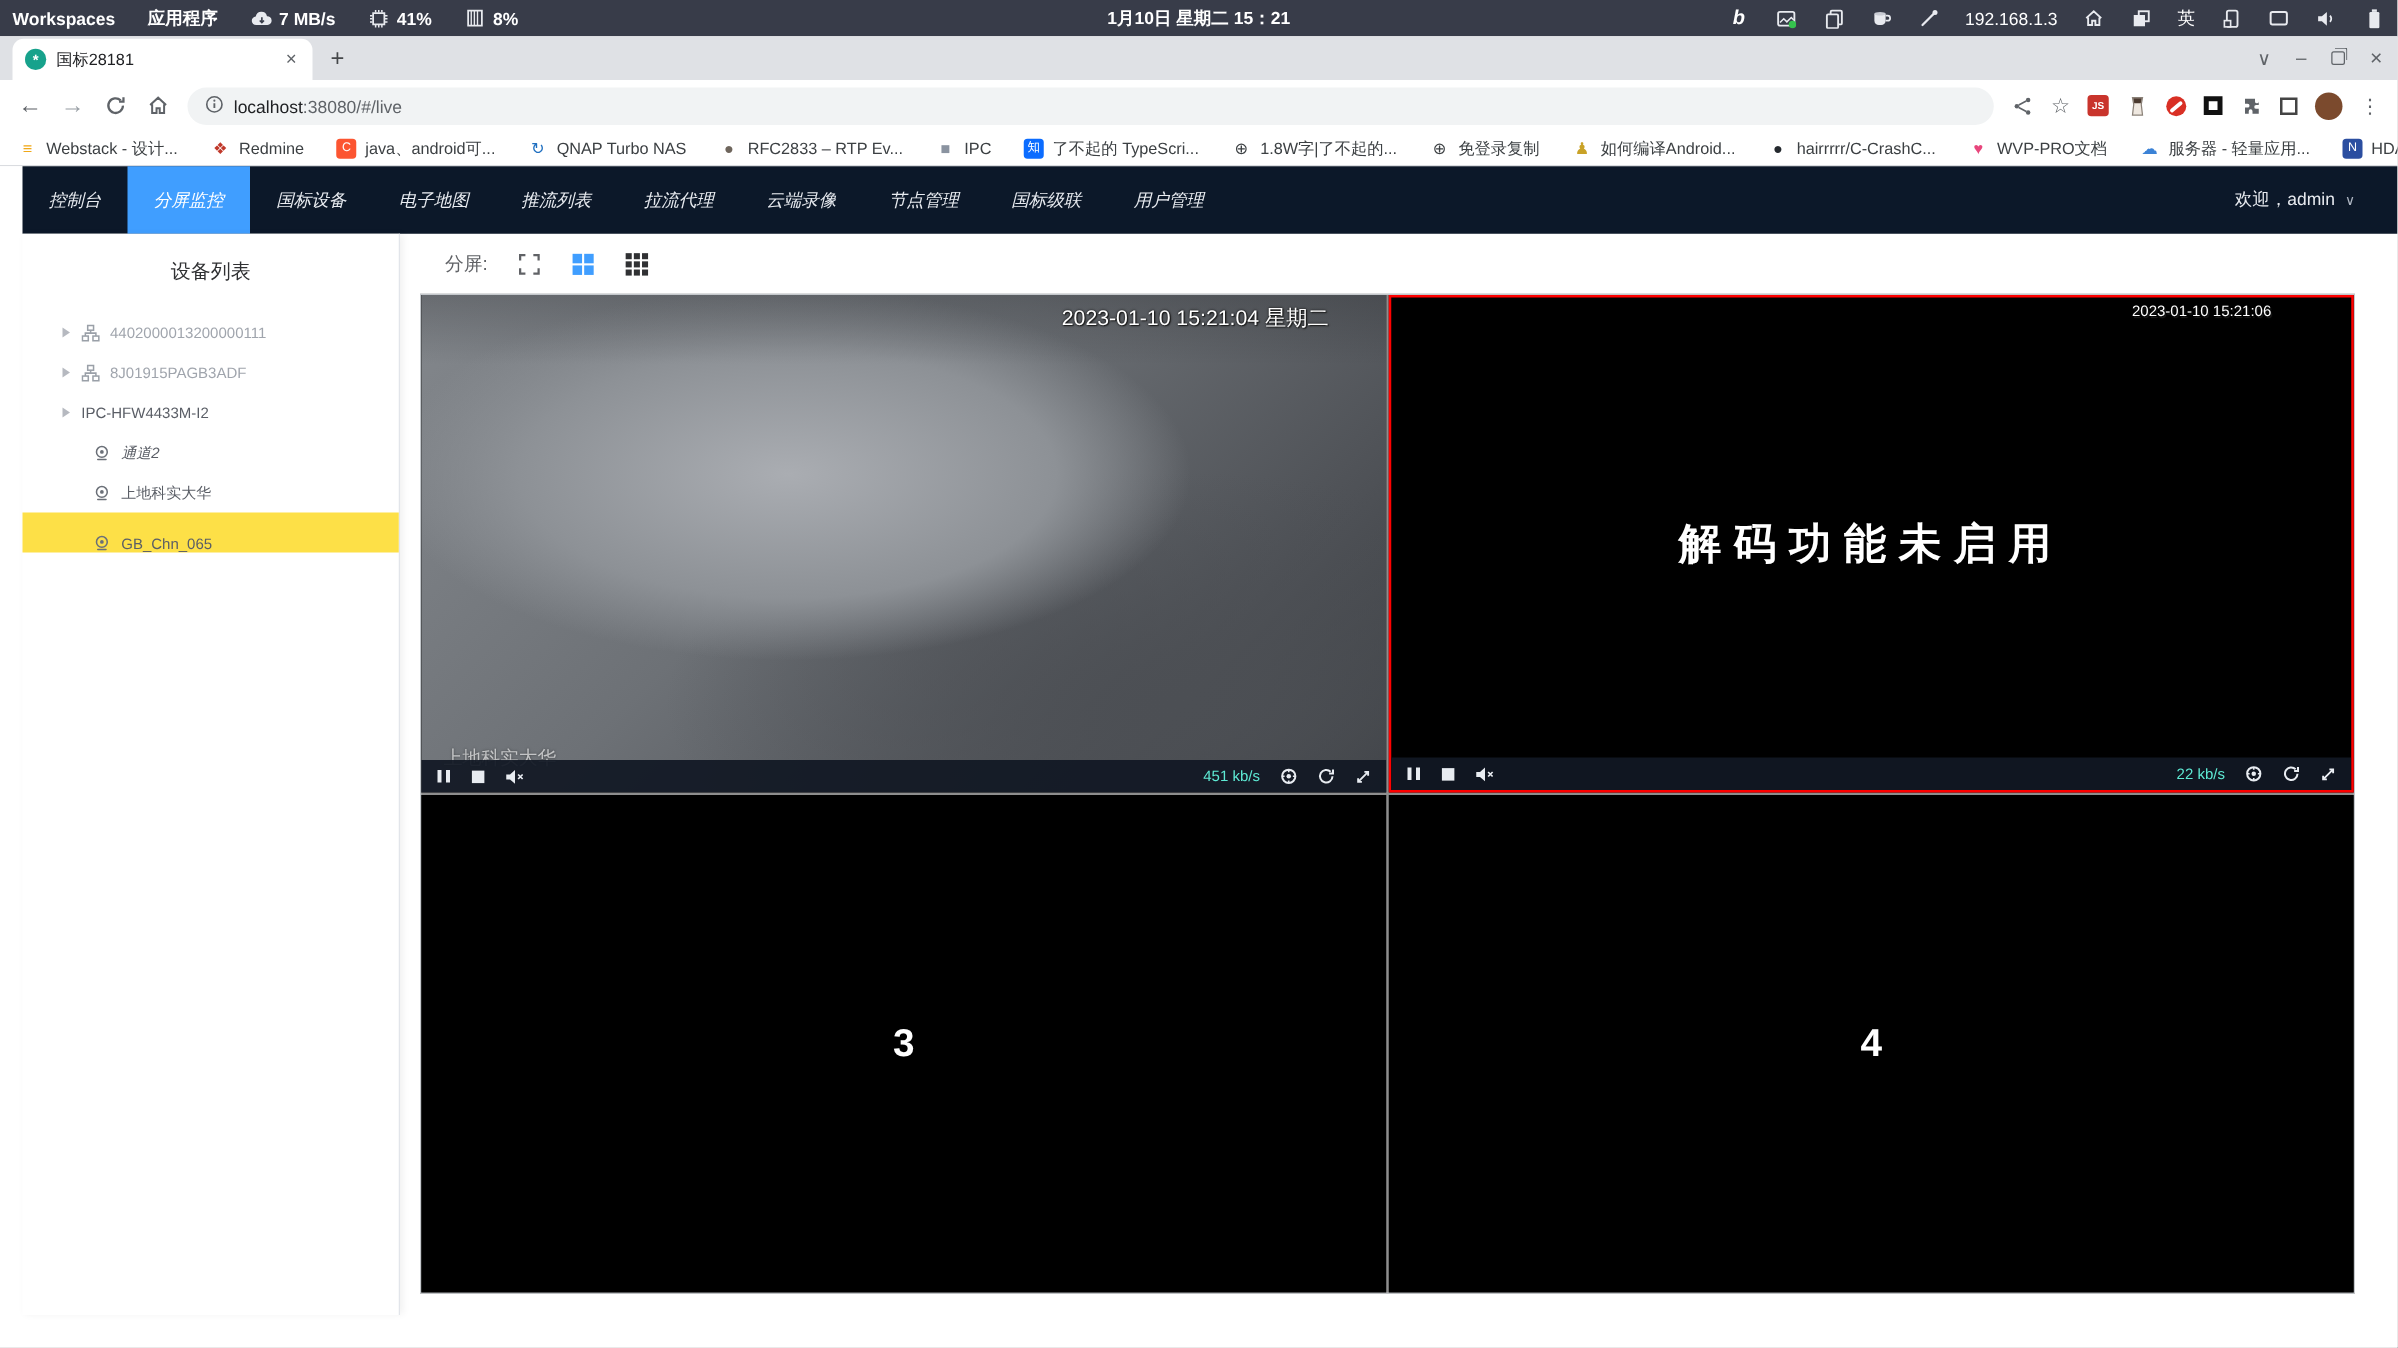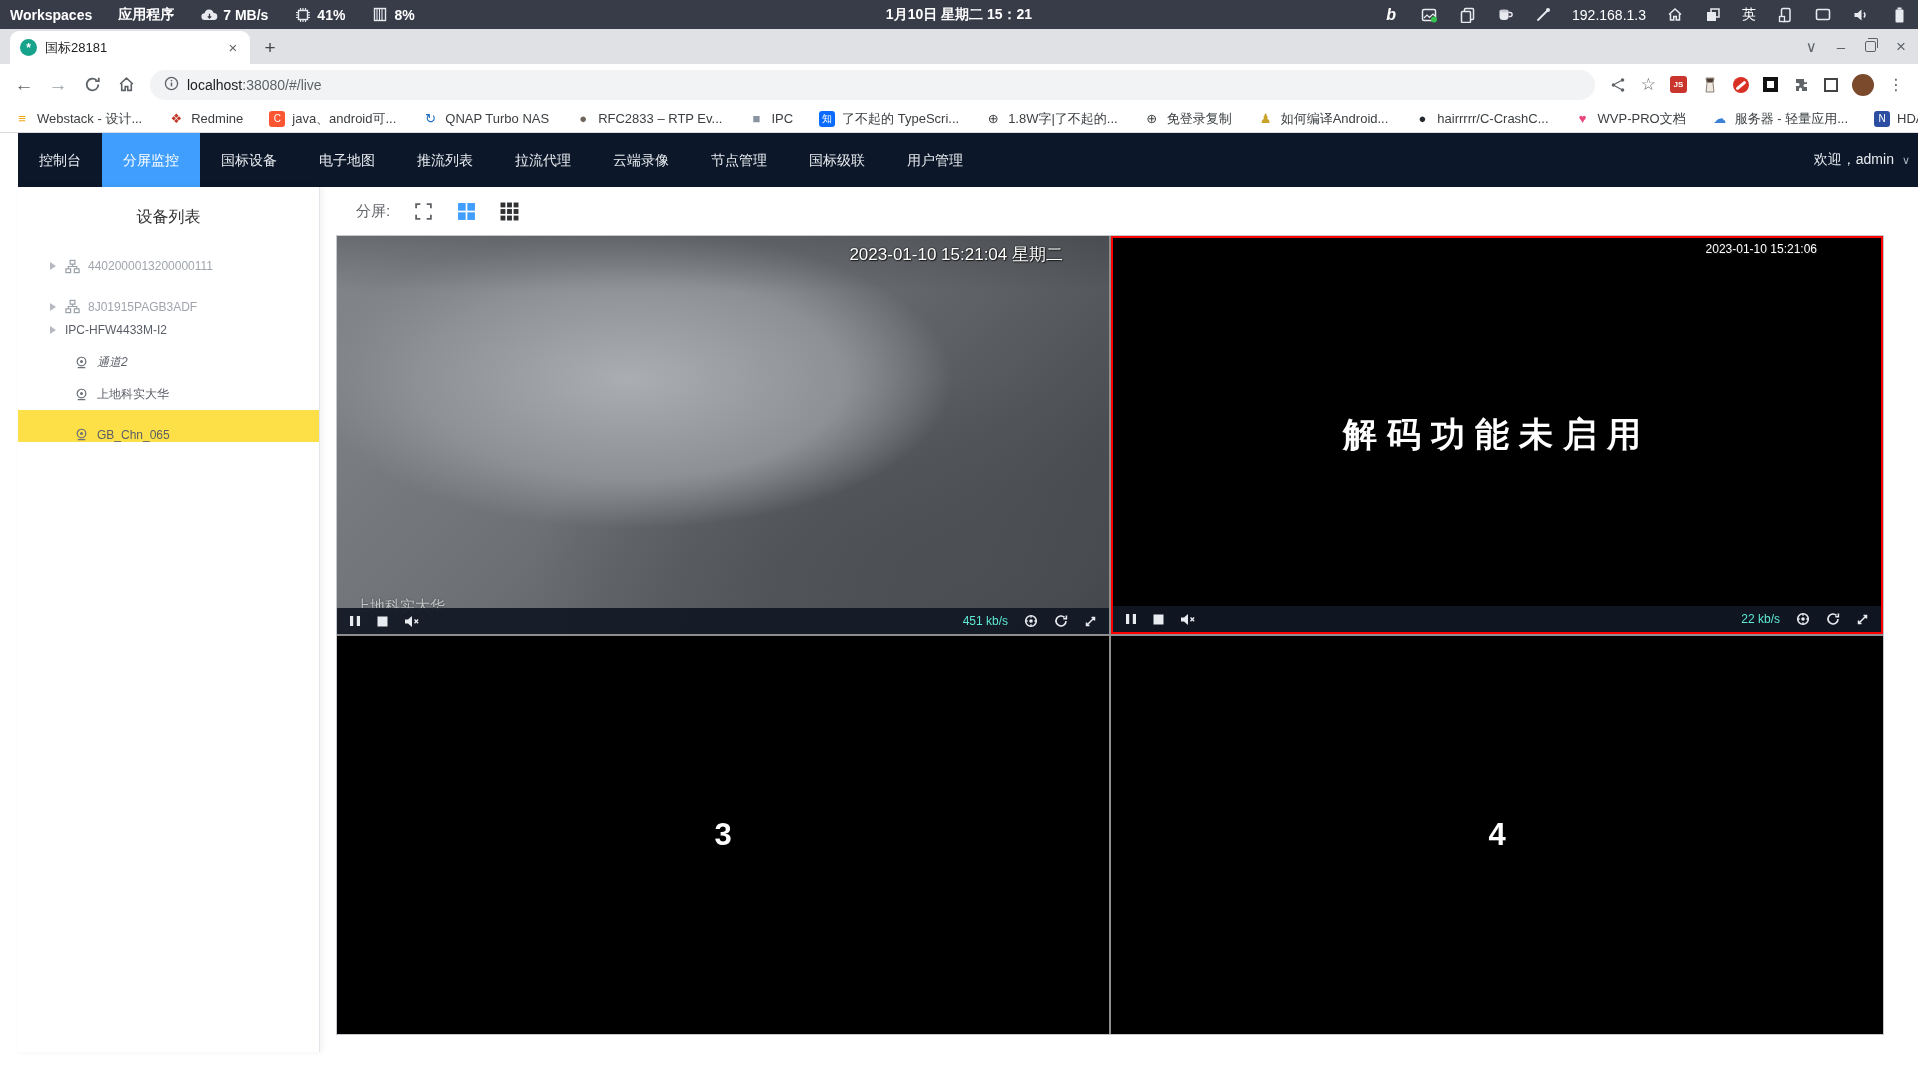--- a/index.html
+++ b/index.html
@@ -55,23 +55,23 @@
 
   .bookmarks { height:28px; background:#fff; border-bottom:1px solid #dadce0; display:flex; align-items:center;
     padding:0 14px; gap:26px; font-size:13px; color:#3c4043; }
   .bm { display:flex; align-items:center; gap:7px; white-space:nowrap; }
   .bm-ico { width:16px; height:16px; border-radius:3px; display:flex; align-items:center; justify-content:center;
     font-size:13px; line-height:1; }
 
   
   .page { height:945px; background:#fff; }
   .navbar { height:54px; margin-left:18px; background:#0c1829; display:flex; align-items:center; color:#e8ebf0; font-size:14px; }
-  .nav-item { height:54px; line-height:54px; padding:0 21px; cursor:pointer; }
+  .nav-item { height:54px; line-height:54px; padding:0 21px; cursor:pointer;font-style:italic; }
   .nav-item.active { background:#409eff; color:#fff; }
-  .nav-welcome { margin-left:auto; padding-right:8px; display:flex; align-items:center; gap:8px; font-size:14px; }
+  .nav-welcome { margin-left:auto; padding-right:34px; display:flex; align-items:center; gap:8px; font-size:14px; }
   .caret { font-size:11px; color:#aeb6c2; }
 
   .content { display:flex; margin-left:18px; height:658px; }
   .sidebar { width:302px; background:#fff; border-right:1px solid #e2e5ea;
     box-shadow:2px 0 6px rgba(0,0,0,.06); height:865px; flex:0 0 auto; }
   .sidebar-title { text-align:center; font-size:16px; color:#303133; padding:20px 0 22px; }
   .tree-row { height:32px; display:flex; align-items:center; gap:5px; font-size:12px; color:#5a5e66; cursor:pointer; }
   .tree-row.offline .tree-label { color:#a0a5ad; }
   .tree-row.selected { background:#fde047;align-items:flex-end; }
   .tree-arrow { width:14px; height:14px; position:relative; flex:0 0 auto; }
@@ -376,21 +376,21 @@
                 <g fill="none" stroke="#9aa0a8" stroke-width="1.3">
                   <rect x="5.5" y="1.5" width="5" height="4"></rect>
                   <rect x="1" y="10.5" width="5" height="4"></rect>
                   <rect x="10" y="10.5" width="5" height="4"></rect>
                   <path d="M8 5.5V8M3.5 10.5V8h9v2.5"></path>
                 </g>
               </svg>
             </span>
     <span class="tree-label">4402000013200000111</span>
   </div>
-          <div class="tree-row offline" style="padding-left: 28px; align-items: flex-end;">
+          <div class="tree-row offline" style="padding-left: 28px;">
     <span class="tree-arrow right"></span>
     <span class="tree-icon">
               <svg viewBox="0 0 16 16" width="15" height="15">
                 <g fill="none" stroke="#9aa0a8" stroke-width="1.3">
                   <rect x="5.5" y="1.5" width="5" height="4"></rect>
                   <rect x="1" y="10.5" width="5" height="4"></rect>
                   <rect x="10" y="10.5" width="5" height="4"></rect>
                   <path d="M8 5.5V8M3.5 10.5V8h9v2.5"></path>
                 </g>
               </svg>

